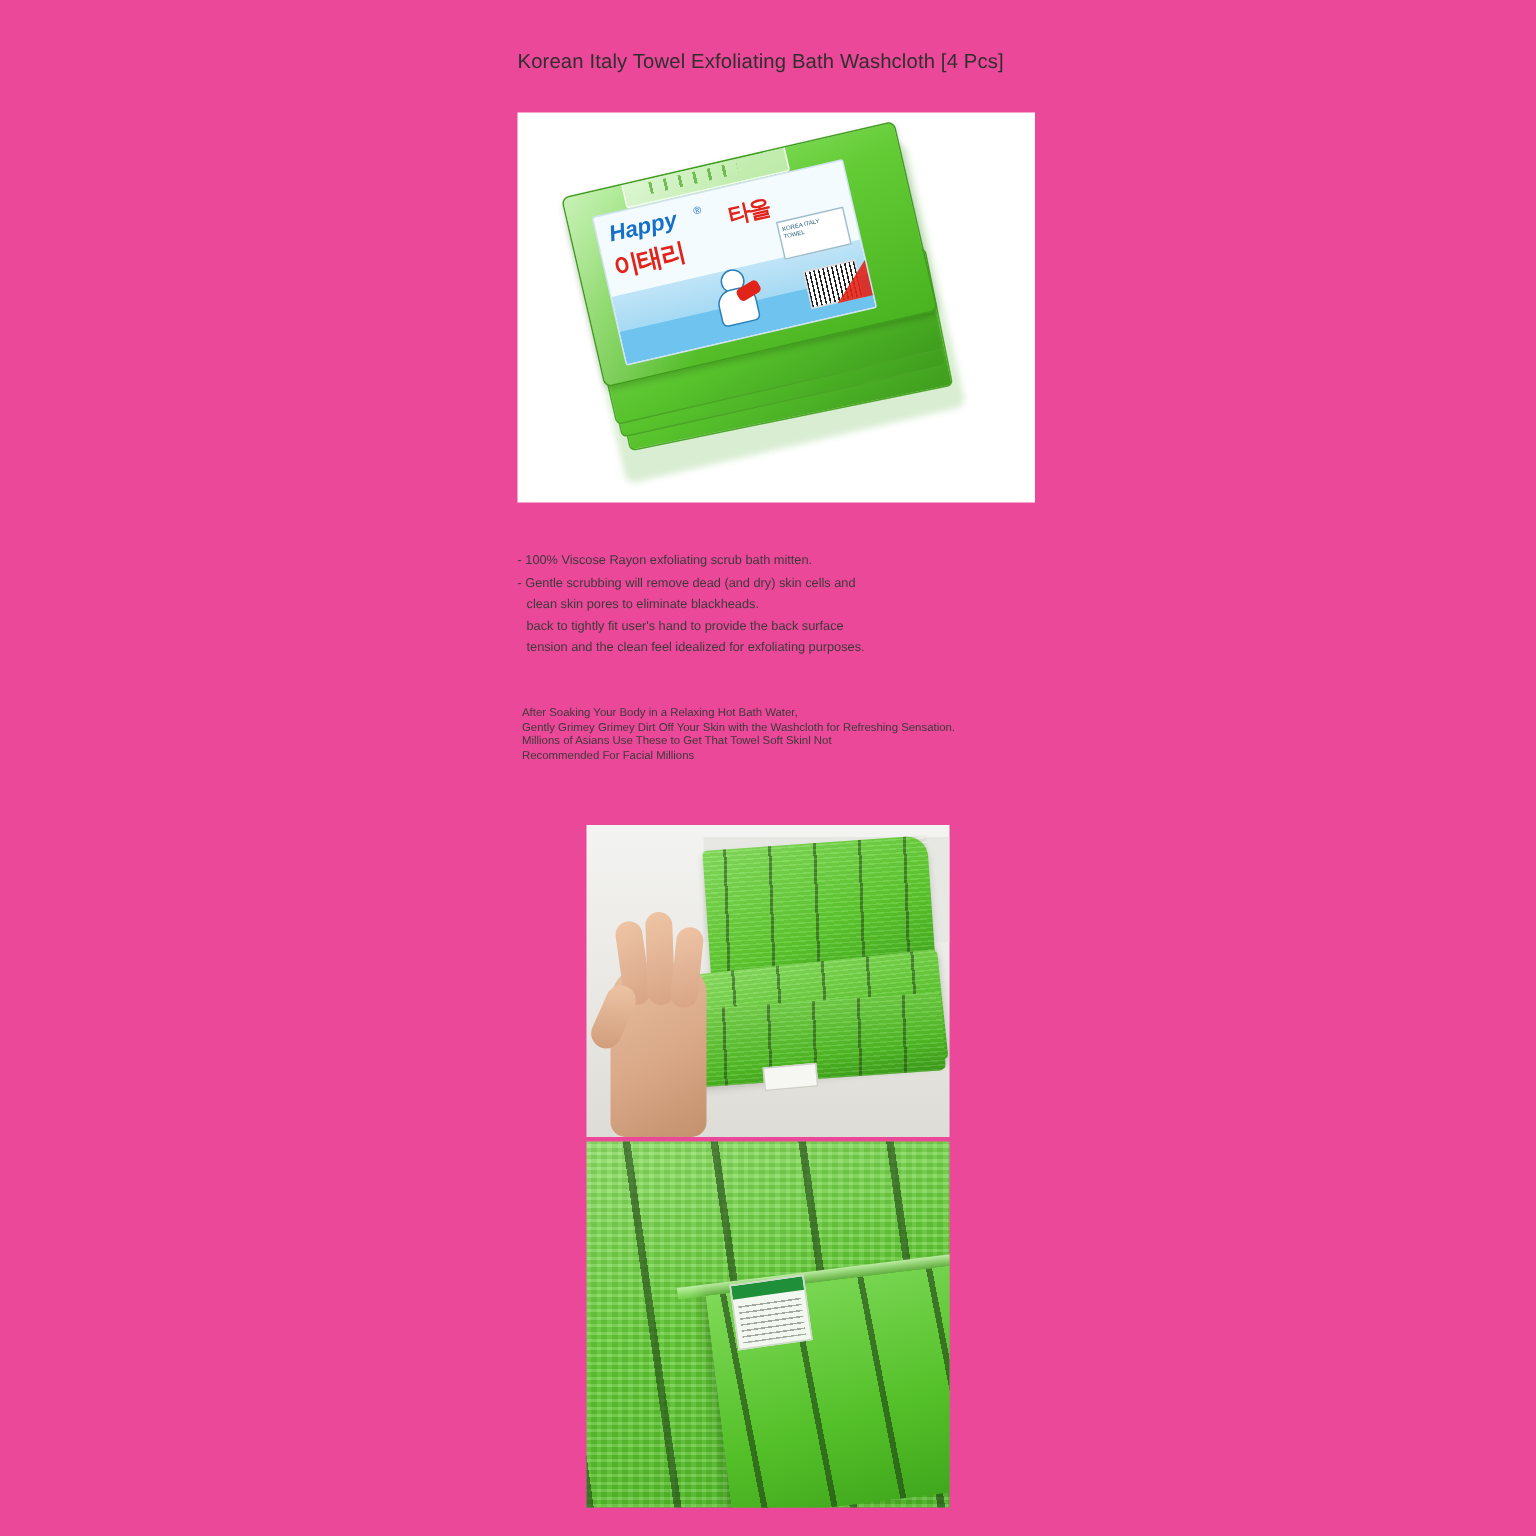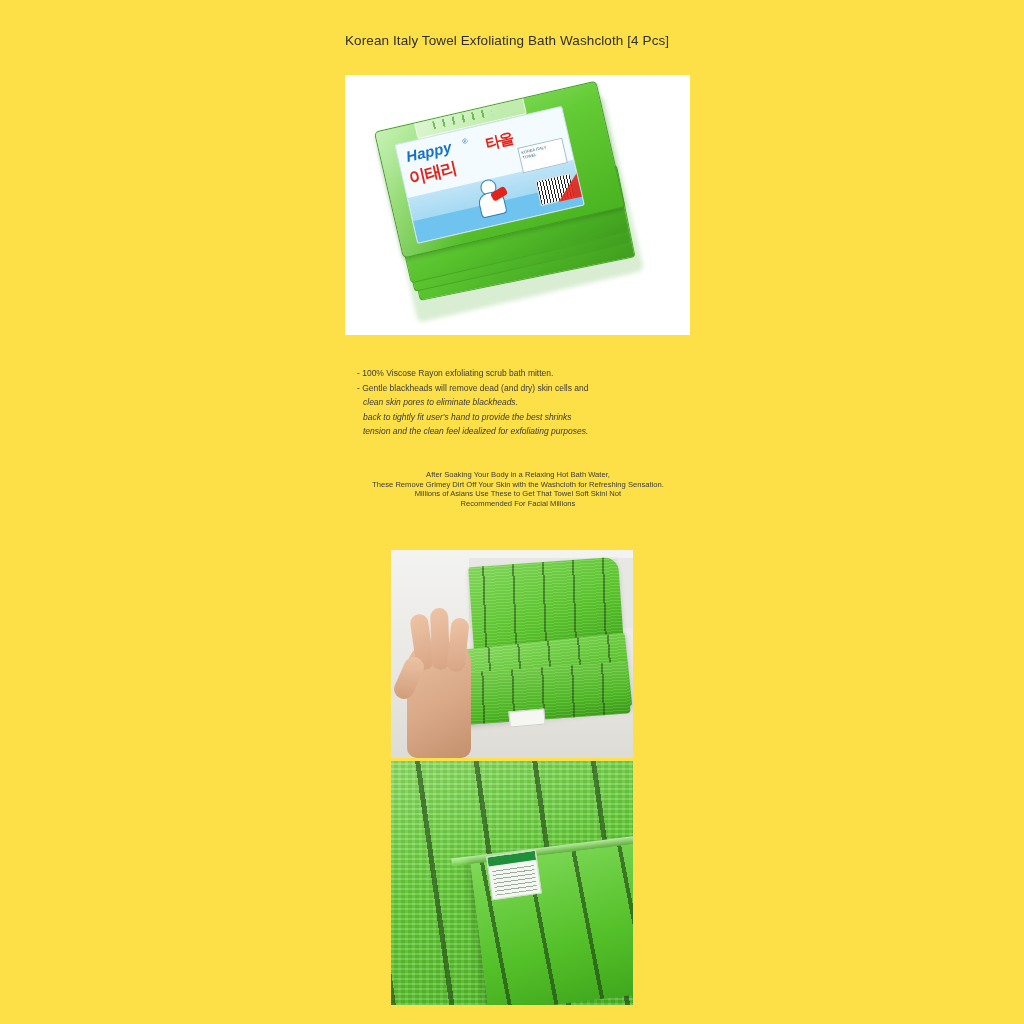--- a/index.html
+++ b/index.html
@@ -12,21 +12,21 @@
     height: 1024px;
     position: relative;
     font-family: "Liberation Sans", sans-serif;
     color: #333333;
     overflow: hidden;
   }
 
   .page {
     position: absolute;
     inset: 0;
-    background: #fde047;
+    background: #ec4899;
   }
 
   
   .title {
     position: absolute;
     left: 345px;
     top: 33px;
     font-size: 13.5px;
     color: #2f2f2f;
     letter-spacing: 0.1px;
@@ -213,40 +213,39 @@
     position: absolute;
     left: 58px; top: 2px;
     width: 60px; height: 8px;
     background: repeating-linear-gradient(90deg, #4aa526 0 2px, transparent 2px 10px);
     opacity: .7;
   }
 
   
   .bullets {
     position: absolute;
-    left: 357px;
+    left: 345px;
     top: 366px;
     width: 360px;
     font-size: 8.5px;
     line-height: 14.5px;
     color: #3a3a3a;
   }
   .bullets p { margin: 0; }
-  .bullets .indent { padding-left: 6px; font-style: italic; }
+  .bullets .indent { padding-left: 6px; }
 
   
   .promo {
     position: absolute;
     left: 348px;
     top: 470px;
     width: 340px;
     font-size: 7.6px;
     line-height: 9.6px;
     color: #3a3a3a;
-    text-align: center;
   }
 
   
   .photo1 {
     position: absolute;
     left: 391px;
     top: 550px;
     width: 242px;
     height: 208px;
     background: linear-gradient(180deg,#f3f3f1 0%, #e9e8e4 55%, #dedcd6 100%);
@@ -440,29 +439,29 @@
 
           <div class="pack-top-seal"></div>
           <div class="seal-holes"></div>
         </div>
       </div>
     </div>
   </div>
 
   <div class="bullets">
     <p>- 100% Viscose Rayon exfoliating scrub bath mitten.</p>
-    <p>- Gentle blackheads will remove dead (and dry) skin cells and</p>
+    <p>- Gentle scrubbing will remove dead (and dry) skin cells and</p>
     <p class="indent">clean skin pores to eliminate blackheads.</p>
-    <p class="indent">back to tightly fit user's hand to provide the best shrinks</p>
+    <p class="indent">back to tightly fit user's hand to provide the back surface</p>
     <p class="indent">tension and the clean feel idealized for exfoliating purposes.</p>
   </div>
 
   <div class="promo">
     <div>After Soaking Your Body in a Relaxing Hot Bath Water,</div>
-    <div>These Remove Grimey Dirt Off Your Skin with the Washcloth for Refreshing Sensation.</div>
+    <div>Gently Grimey Grimey Dirt Off Your Skin with the Washcloth for Refreshing Sensation.</div>
     <div>Millions of Asians Use These to Get That Towel Soft Skinl Not</div>
     <div>Recommended For Facial Millions</div>
   </div>
 
   <div class="photo1">
     <div class="p1-top"></div>
 
     <div class="towel-a">
       <div class="stripes"></div>
       <div class="tex"></div>

